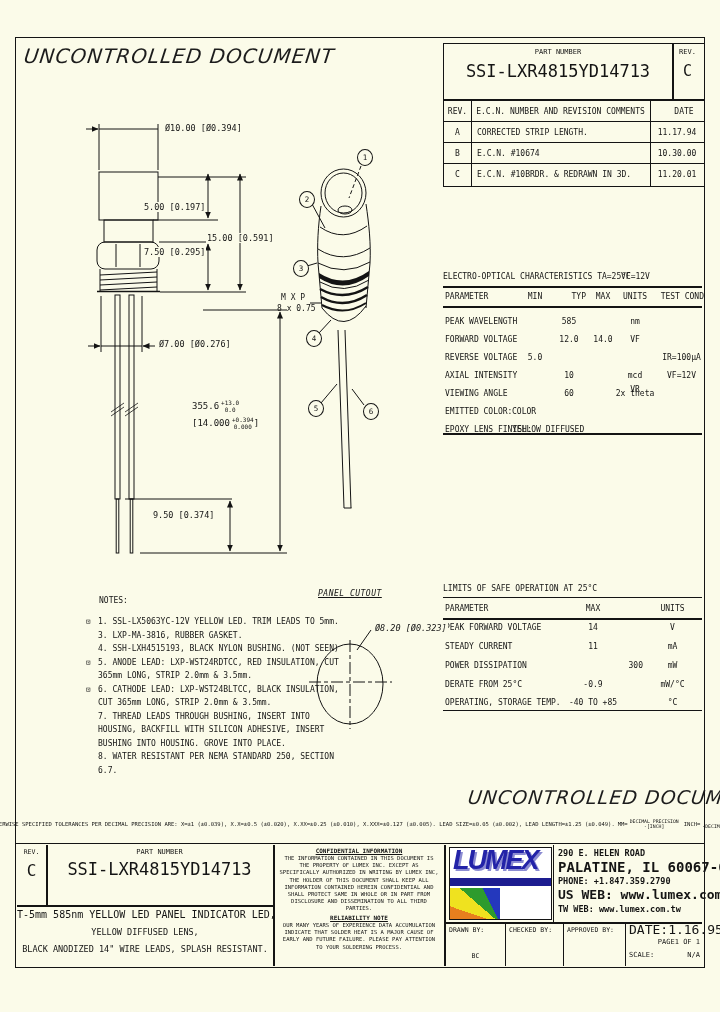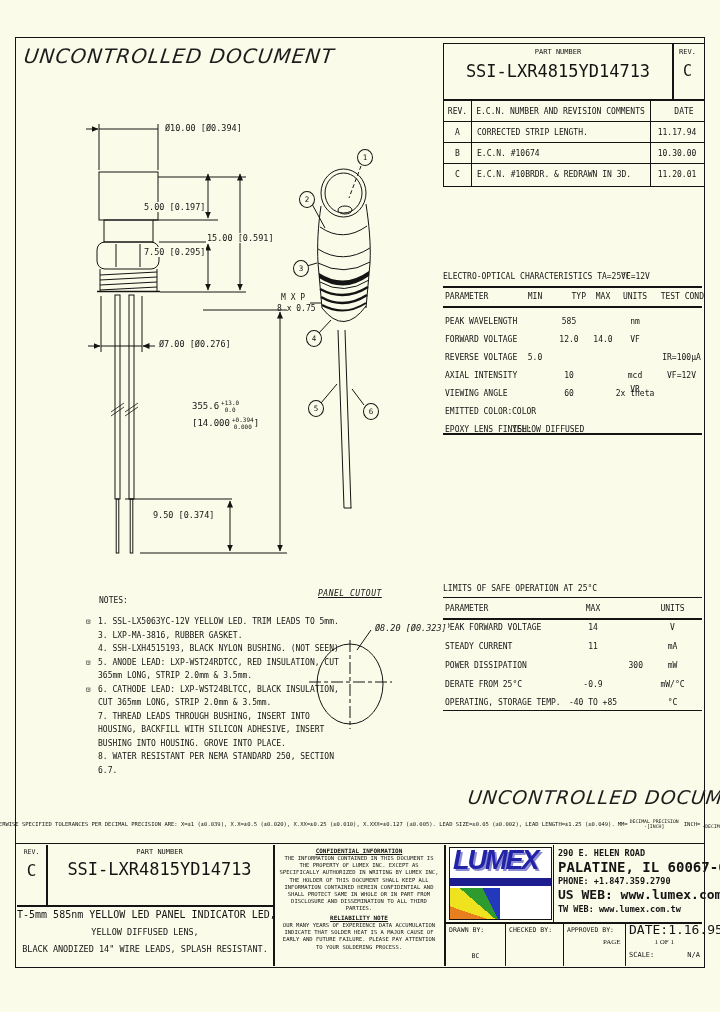--- a/index.html
+++ b/index.html
@@ -334,21 +334,21 @@
   <div class="lbl" style="left:558px;top:904px;font-size:8.5px;font-weight:bold;">TW WEB: www.lumex.com.tw</div>
 
   <div class="lbl t6" style="left:449px;top:926px;">DRAWN BY:</div>
   <div class="lbl t6 c" style="left:449px;top:952px;width:53px;">BC</div>
   <div class="lbl t6" style="left:509px;top:926px;">CHECKED BY:</div>
   <div class="lbl t6" style="left:567px;top:926px;">APPROVED BY:</div>
   <div class="abs" style="left:629px;top:925px;width:71px;display:flex;justify-content:space-between;font-size:13px;line-height:9px;">
     <span>DATE:</span>
       <span>1.16.95</span>
   </div>
-  <div class="abs" style="left:603px;top:938px;width:71px;display:flex;justify-content:space-between;font-size:7px;line-height:9px;font-family:Liberation Serif, serif;">
+  <div class="abs" style="left:629px;top:938px;width:71px;display:flex;justify-content:flex-end;font-size:7px;line-height:9px;">
     <span>PAGE</span>
       <span>1 OF 1</span>
   </div>
   <div class="abs" style="left:629px;top:951px;width:71px;display:flex;justify-content:space-between;font-size:7px;line-height:9px;">
     <span>SCALE:</span>
       <span>N/A</span>
   </div>
 
 </div>
 

